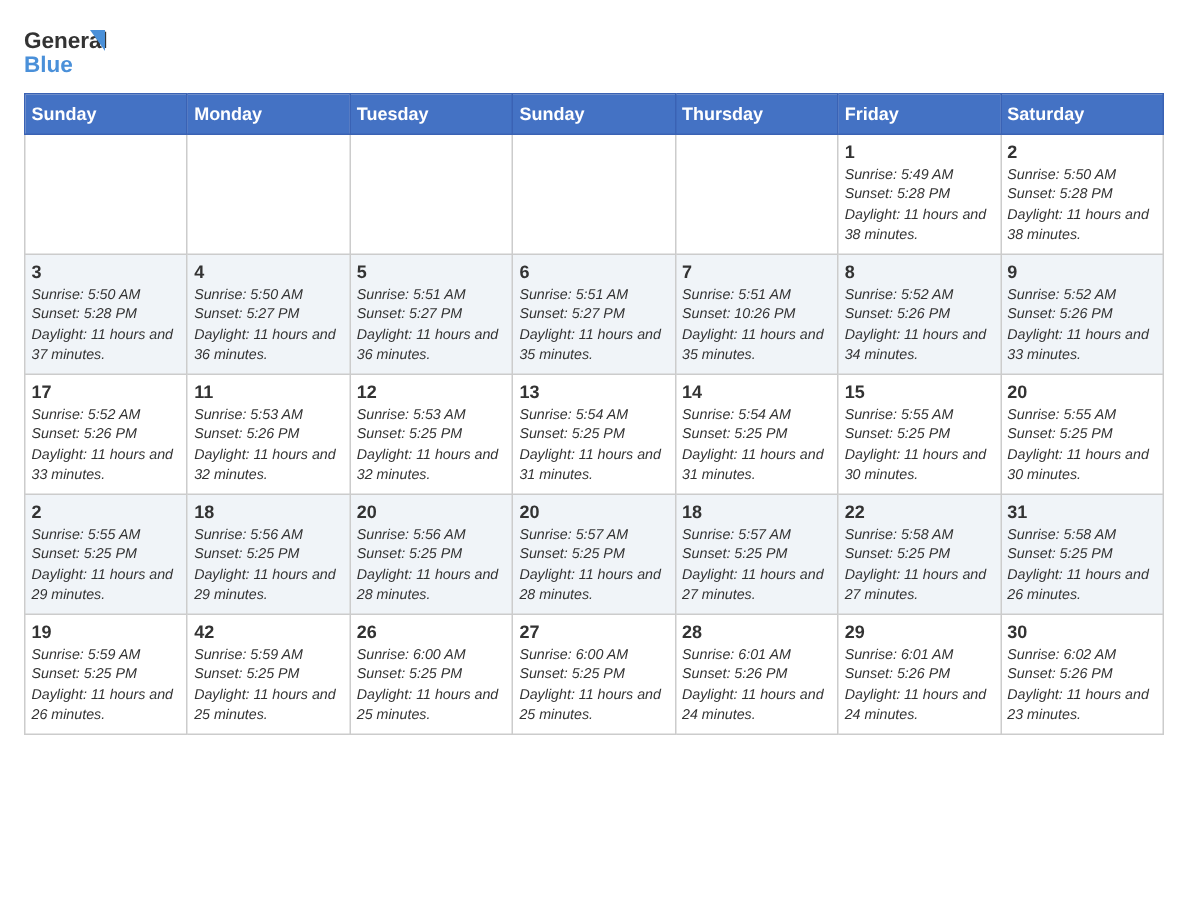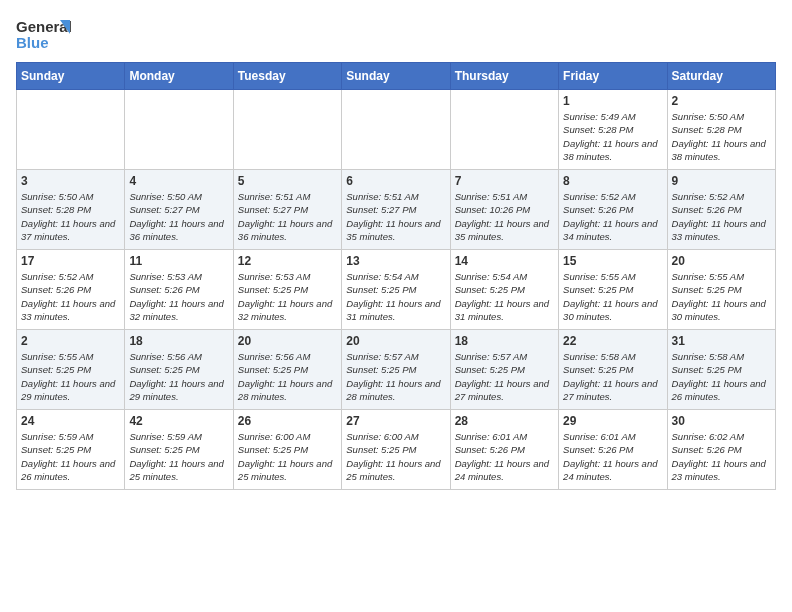--- a/index.html
+++ b/index.html
@@ -250,21 +250,21 @@
         </td>
         <td>
           <span class="day-num">31</span>
           <div class="day-info">Sunrise: 5:58 AM
 Sunset: 5:25 PM
 Daylight: 11 hours and 26 minutes.</div>
         </td>
       </tr>
       <tr>
         <td>
-          <span class="day-num">24</span>
+          <span class="day-num">19</span>
           <div class="day-info">Sunrise: 5:59 AM
 Sunset: 5:25 PM
 Daylight: 11 hours and 26 minutes.</div>
         </td>
         <td>
           <span class="day-num">42</span>
           <div class="day-info">Sunrise: 5:59 AM
 Sunset: 5:25 PM
 Daylight: 11 hours and 25 minutes.</div>
         </td>

